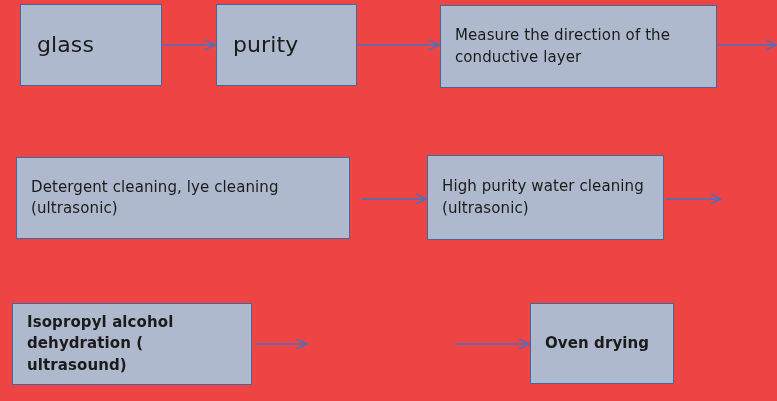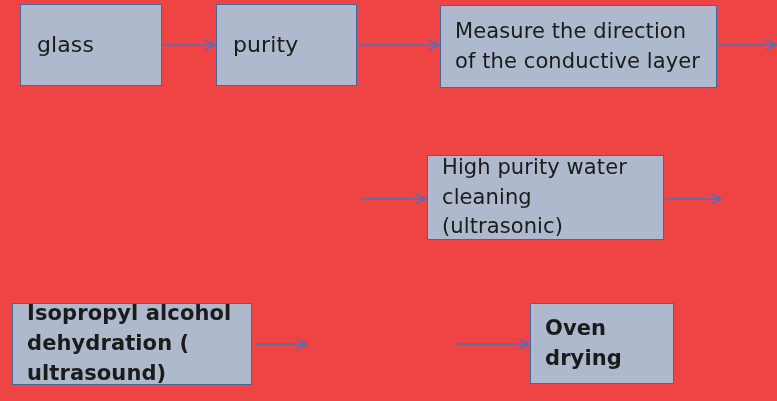--- a/index.html
+++ b/index.html
@@ -18,21 +18,21 @@
     overflow: hidden;
   }
   .node {
     position: absolute;
     box-sizing: border-box;
     background: #aeb9cd;
     border: 1px solid #41699c;
     display: flex;
     align-items: center;
     color: #1b1b1b;
-    font-size: 21px;
+    font-size: 15px;
     line-height: 1.42;
     letter-spacing: 0.1px;
     white-space: pre-line;
     overflow: hidden;
   }
   .node.big {
     font-size: 22px;
     line-height: 1.2;
   }
   .node .label {
@@ -75,20 +75,21 @@
         </svg>
       </div>
       <div class="arrow" style="left: 718px; top: 39px; width: 58px;">
         <svg width="58" height="12" viewBox="0 0 58 12">
           <line x1="0" y1="6" x2="56" y2="6" stroke="#4472c4" stroke-width="1.4"></line>
           <path d="M 48 1.2 L 58 6 L 48 10.8" fill="none" stroke="#4472c4" stroke-width="1.4" stroke-linejoin="miter" stroke-linecap="butt"></path>
         </svg>
       </div>
     </div>
     <div style="position: absolute; left: 0px; top: 0px; width: 100%; height: 100%;">
+      <div class="node" style="left: 16px; top: 157px; width: 334px; height: 82px; background: rgb(174, 185, 205); border-color: rgb(65, 105, 156); color: rgb(27, 27, 27);"><span class="label">Detergent cleaning, lye cleaning (ultrasonic)</span></div>
       <div class="node" style="left: 427px; top: 155px; width: 237px; height: 85px; background: rgb(174, 185, 205); border-color: rgb(65, 105, 156); color: rgb(27, 27, 27);"><span class="label">High purity water cleaning (ultrasonic)</span></div>
       <div class="arrow" style="left: 362px; top: 193px; width: 64px;">
         <svg width="64" height="12" viewBox="0 0 64 12">
           <line x1="0" y1="6" x2="62" y2="6" stroke="#4472c4" stroke-width="1.4"></line>
           <path d="M 54 1.2 L 64 6 L 54 10.8" fill="none" stroke="#4472c4" stroke-width="1.4" stroke-linejoin="miter" stroke-linecap="butt"></path>
         </svg>
       </div>
       <div class="arrow" style="left: 666px; top: 193px; width: 55px;">
         <svg width="55" height="12" viewBox="0 0 55 12">
           <line x1="0" y1="6" x2="53" y2="6" stroke="#4472c4" stroke-width="1.4"></line>

